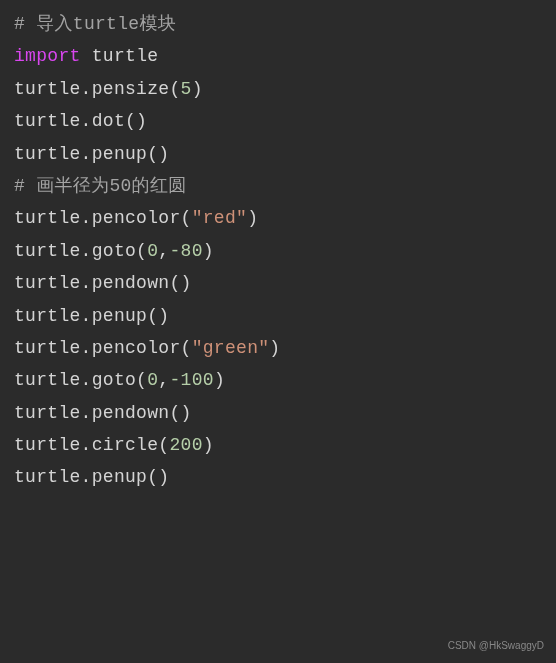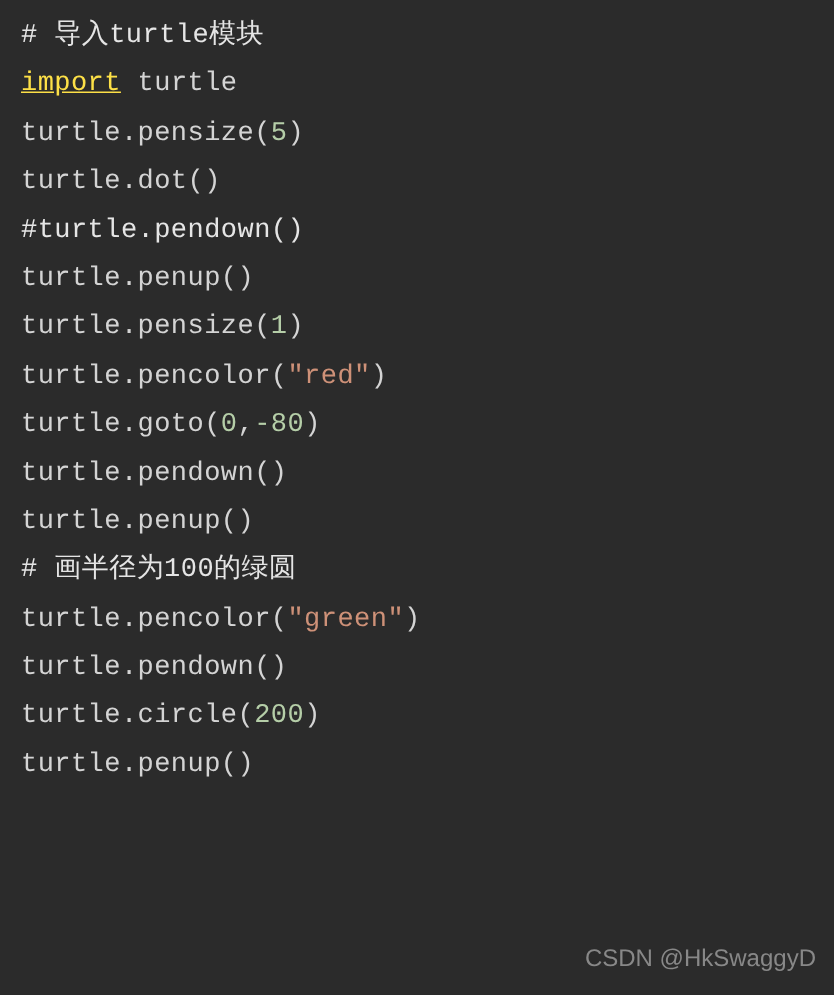--- a/index.html
+++ b/index.html
@@ -17,60 +17,58 @@
       width: 556px;
       height: 663px;
       overflow: hidden;
       position: relative;
     }
     .code-line {
       white-space: pre;
       letter-spacing: 0.3px;
     }
     .comment {
-      color: #e5e5e5;
+      color: #a3a3a3;
       font-family: Liberation Mono, monospace;
     }
     .keyword {
-      color: #fde047;
-      text-decoration: underline;
+      color: #d946ef;
     }
     .normal {
       color: #d4d4d4;
     }
     .string {
       color: #ce9178;
     }
     .number {
       color: #b5cea8;
     }
     .watermark {
       position: absolute;
       bottom: 8px;
       right: 12px;
-      font-size: 16px;
+      font-size: 10px;
       color: #888888;
       font-family: Arial, sans-serif;
     }
   </style>
 </head>
 <body>
 
 <div>
   <div class="code-line"><span class="comment"># 导入turtle模块</span></div>
   <div class="code-line"><span class="keyword">import</span><span class="normal"> </span><span class="normal">turtle</span></div>
   <div class="code-line"><span class="normal">turtle.pensize(</span><span class="number">5</span><span class="normal">)</span></div>
   <div class="code-line"><span class="normal">turtle.dot()</span></div>
-  <div class="code-line"><span class="comment">#turtle.pendown()</span></div>
   <div class="code-line"><span class="normal">turtle.penup()</span></div>
-  <div class="code-line"><span class="normal">turtle.pensize(</span><span class="number">1</span><span class="normal">)</span></div>
+  <div class="code-line"><span class="comment"># 画半径为50的红圆</span></div>
   <div class="code-line"><span class="normal">turtle.pencolor(</span><span class="string">"red"</span><span class="normal">)</span></div>
   <div class="code-line"><span class="normal">turtle.goto(</span><span class="number">0</span><span class="normal">,</span><span class="number">-80</span><span class="normal">)</span></div>
   <div class="code-line"><span class="normal">turtle.pendown()</span></div>
   <div class="code-line"><span class="normal">turtle.penup()</span></div>
-  <div class="code-line"><span class="comment"># 画半径为100的绿圆</span></div>
   <div class="code-line"><span class="normal">turtle.pencolor(</span><span class="string">"green"</span><span class="normal">)</span></div>
+  <div class="code-line"><span class="normal">turtle.goto(</span><span class="number">0</span><span class="normal">,</span><span class="number">-100</span><span class="normal">)</span></div>
   <div class="code-line"><span class="normal">turtle.pendown()</span></div>
   <div class="code-line"><span class="normal">turtle.circle(</span><span class="number">200</span><span class="normal">)</span></div>
   <div class="code-line"><span class="normal">turtle.penup()</span></div>
 </div>
 
 <div class="watermark">CSDN @HkSwaggyD</div>
 
 </body></html>

